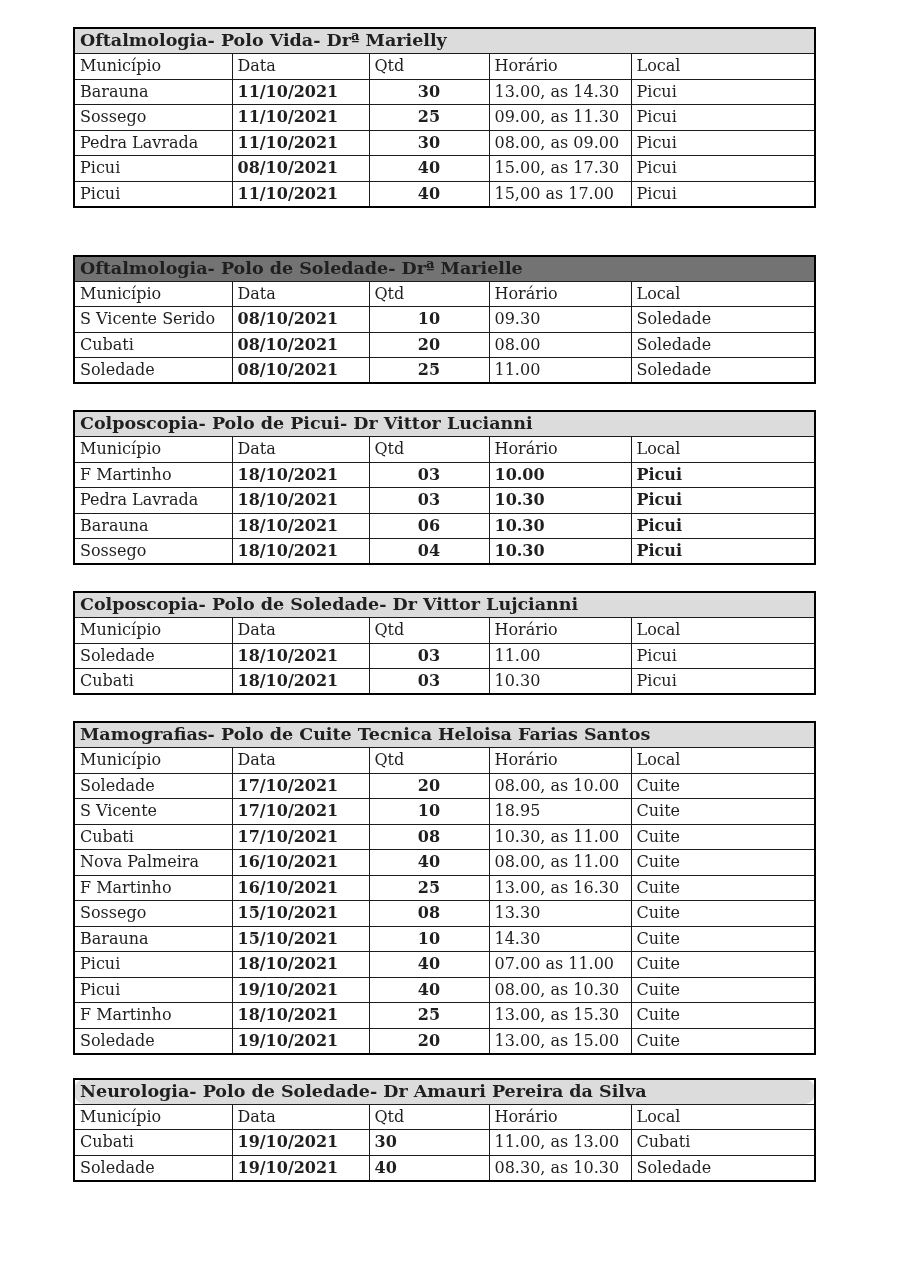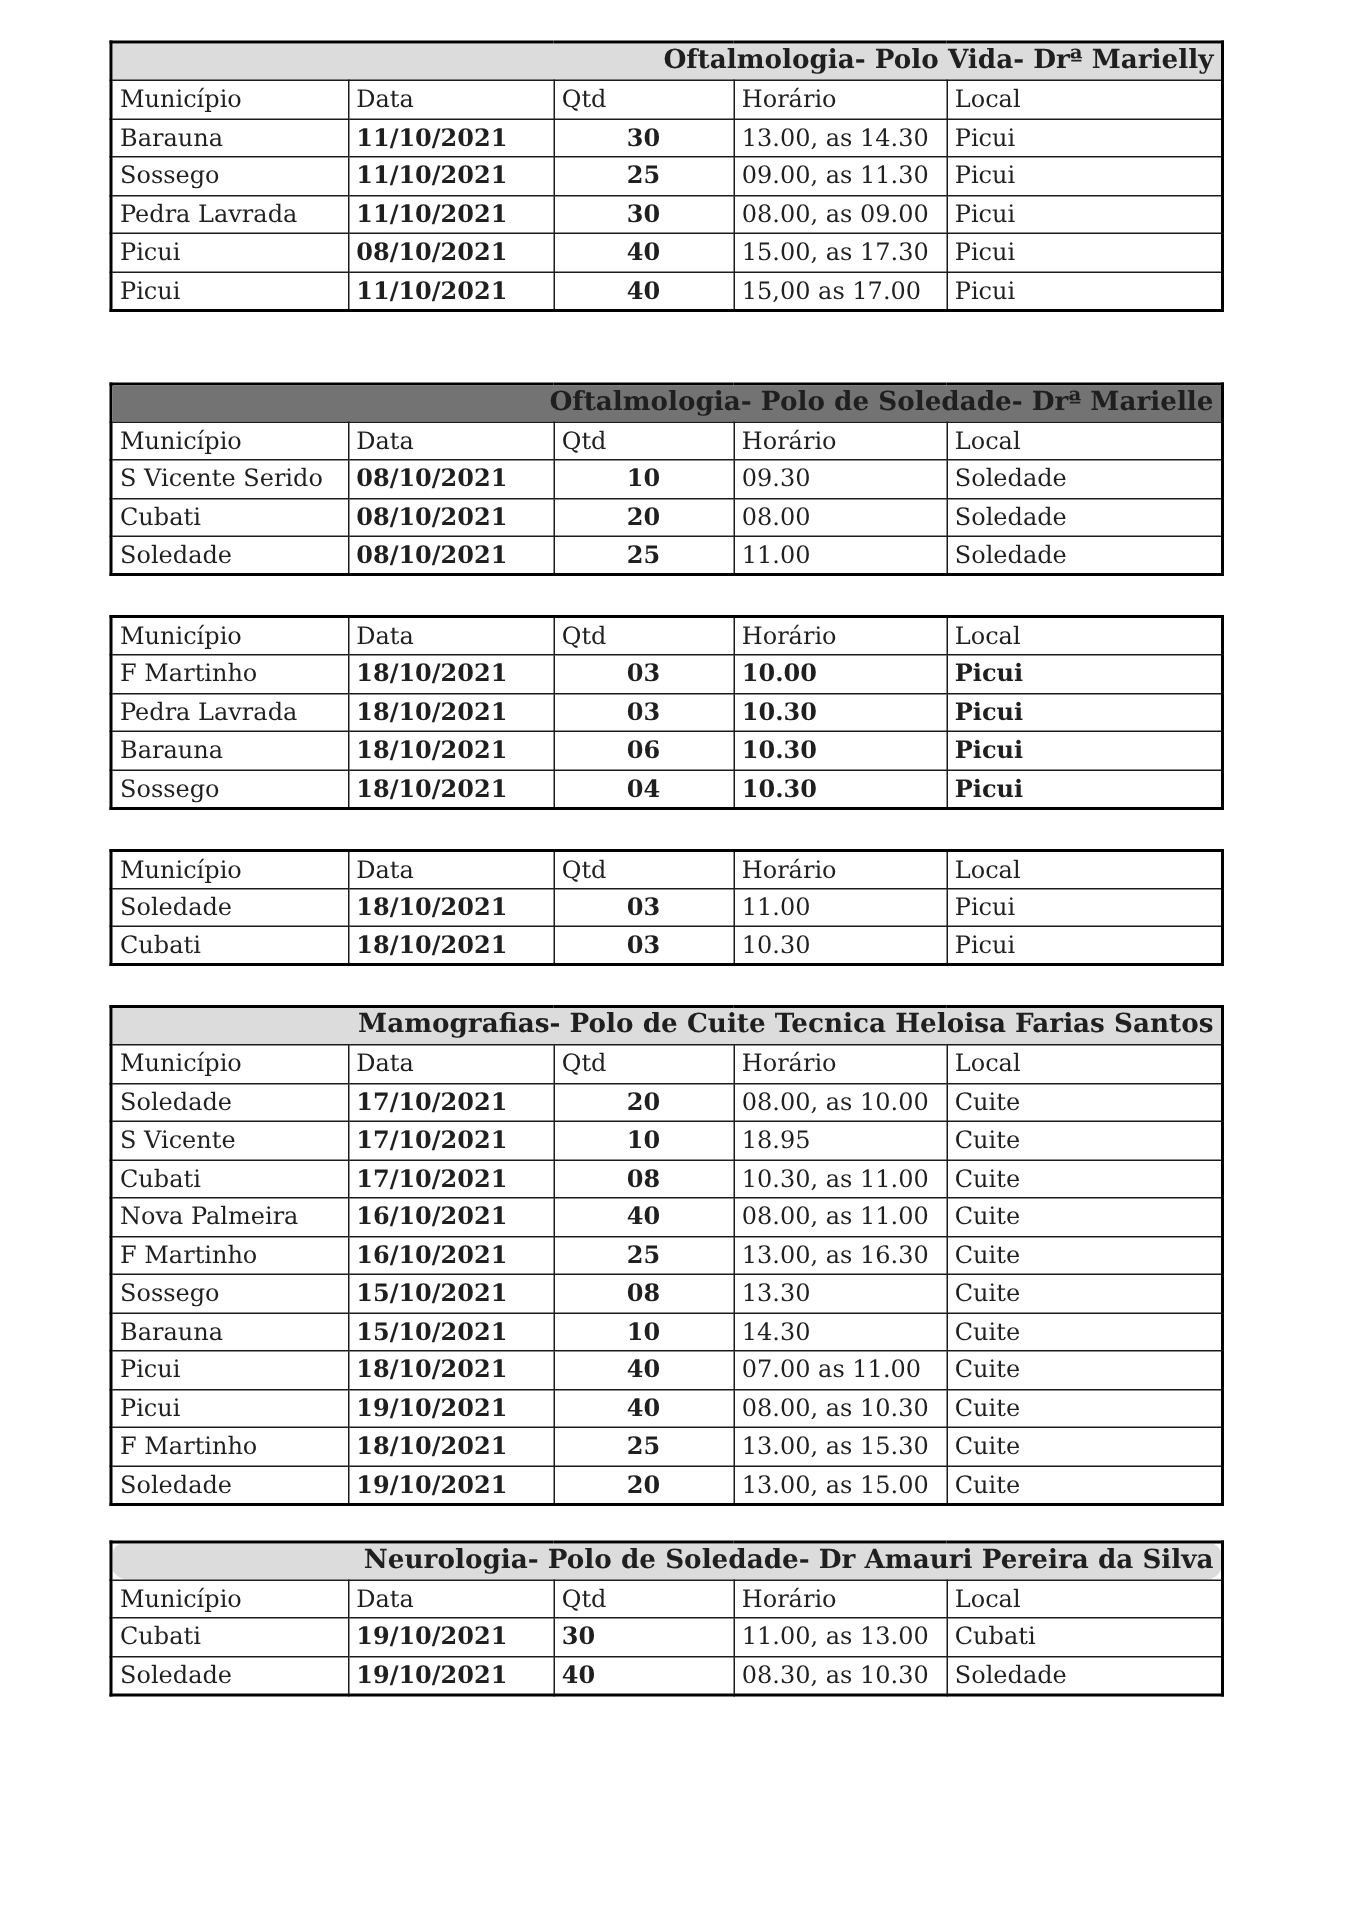--- a/index.html
+++ b/index.html
@@ -25,21 +25,21 @@
     padding: 1px 5px;
     font-size: 16px;
     line-height: 1.1;
     vertical-align: middle;
     white-space: nowrap;
     overflow: hidden;
     text-align: left;
   }
   .sched td.title-cell {
     background: #dcdcdc;
-    text-align: right;
+    text-align: left;
     font-weight: bold;
     font-size: 17.5px;
     border-bottom: 1.5px solid #1c1c1c;
   }
   .sched td.bold { font-weight: bold; }
   .sched td.align-center { text-align: center; }
 </style>
 </head>
 <body>
 
@@ -145,20 +145,23 @@
     <table class="sched">
       <colgroup>
         <col style="width: 158px;">
         <col style="width: 137px;">
         <col style="width: 120px;">
         <col style="width: 142px;">
         <col style="width: 184px;">
       </colgroup>
       <tbody>
         <tr>
+          <td colspan="5" class="title-cell" style="background: rgb(220, 220, 220);">Colposcopia- Polo de Picui- Dr Vittor Lucianni</td>
+        </tr>
+        <tr>
           <td>Município</td>
           <td>Data</td>
           <td>Qtd</td>
           <td>Horário</td>
           <td>Local</td>
         </tr>
         <tr>
           <td>F Martinho</td>
           <td class="bold">18/10/2021</td>
           <td class="bold align-center">03</td>
@@ -190,20 +193,23 @@
     </table>
     <table class="sched">
       <colgroup>
         <col style="width: 158px;">
         <col style="width: 137px;">
         <col style="width: 120px;">
         <col style="width: 142px;">
         <col style="width: 184px;">
       </colgroup>
       <tbody>
+        <tr>
+          <td colspan="5" class="title-cell" style="background: rgb(220, 220, 220);">Colposcopia- Polo de Soledade- Dr Vittor Lujcianni</td>
+        </tr>
         <tr>
           <td>Município</td>
           <td>Data</td>
           <td>Qtd</td>
           <td>Horário</td>
           <td>Local</td>
         </tr>
         <tr>
           <td>Soledade</td>
           <td class="bold">18/10/2021</td>

